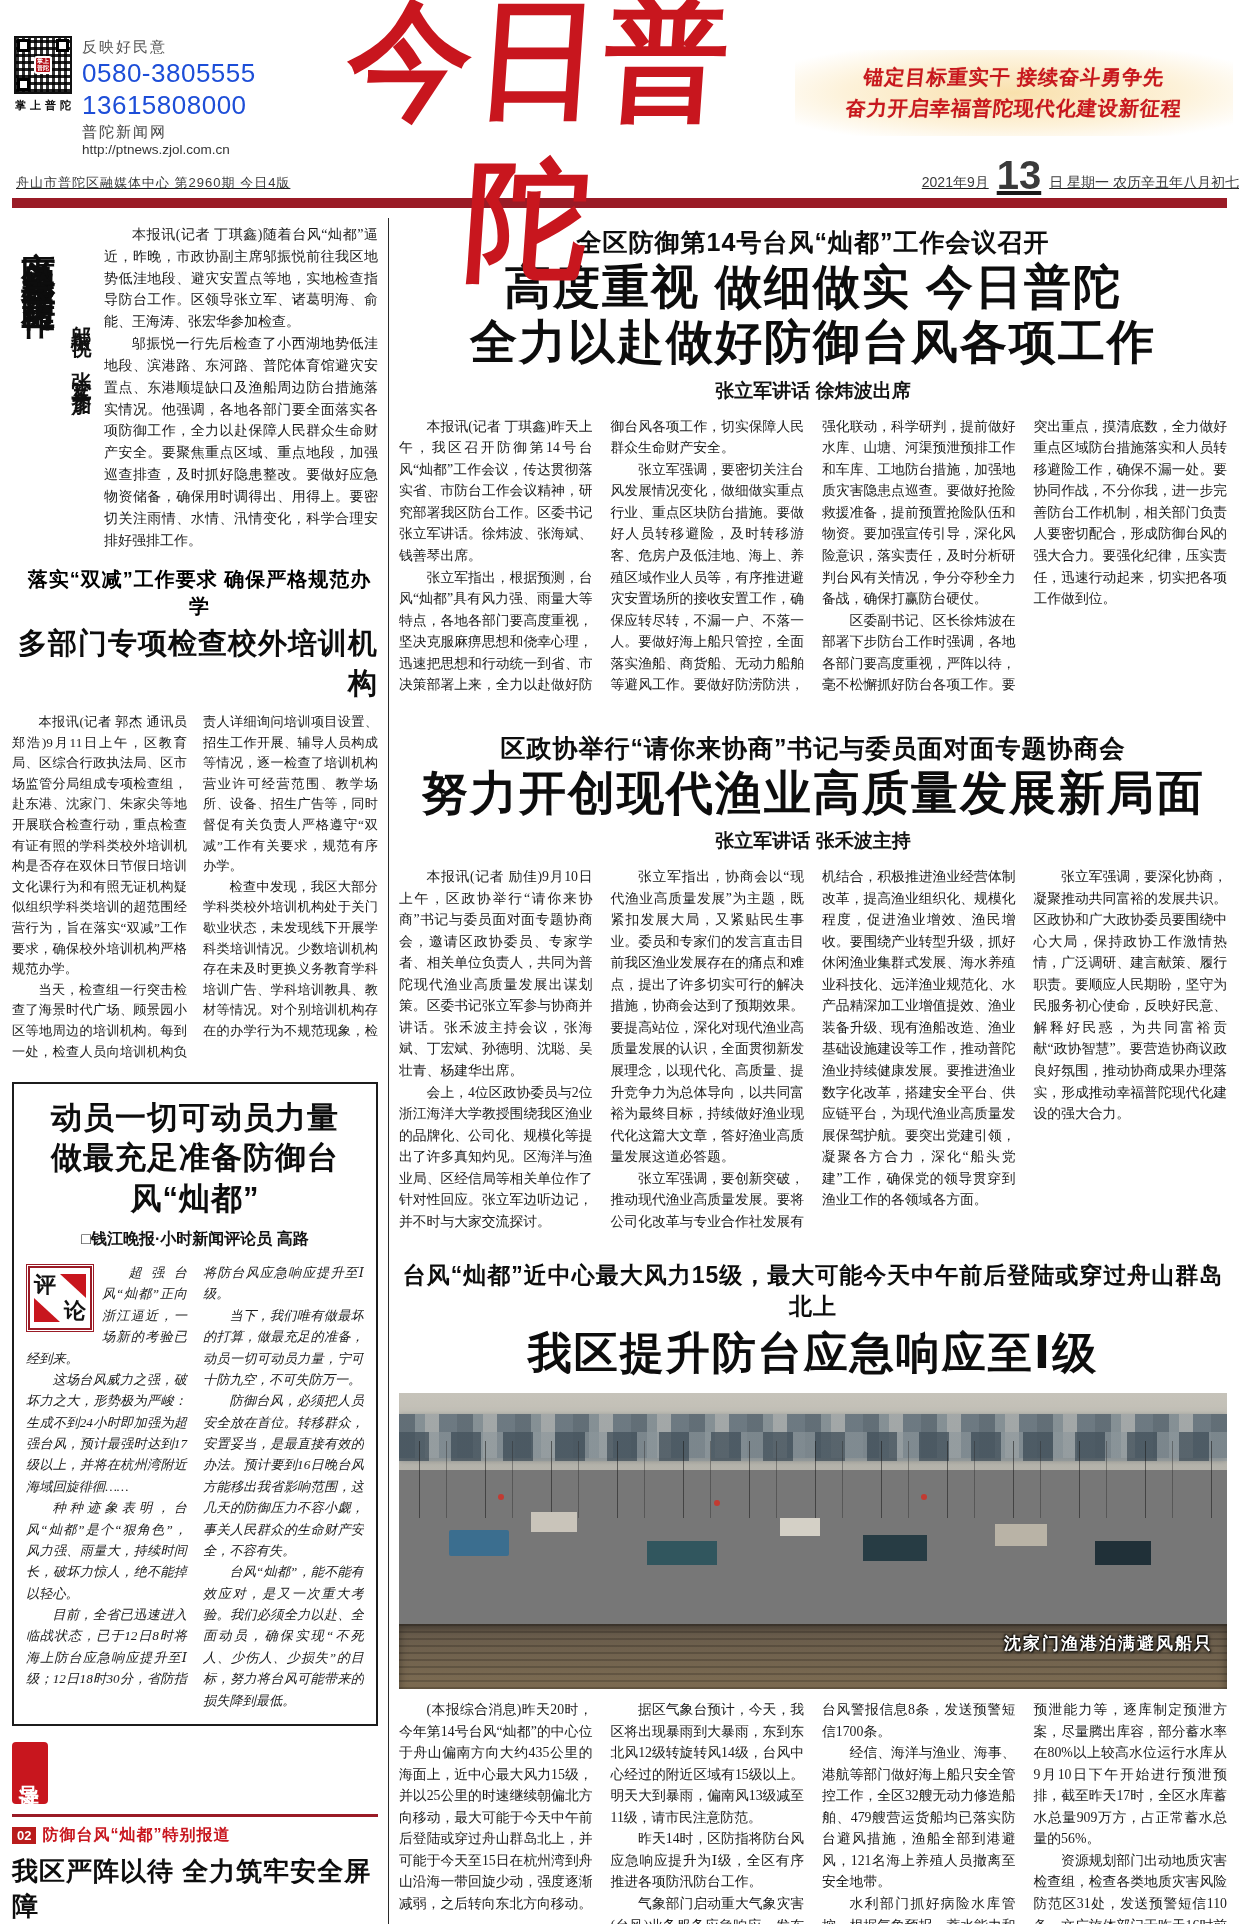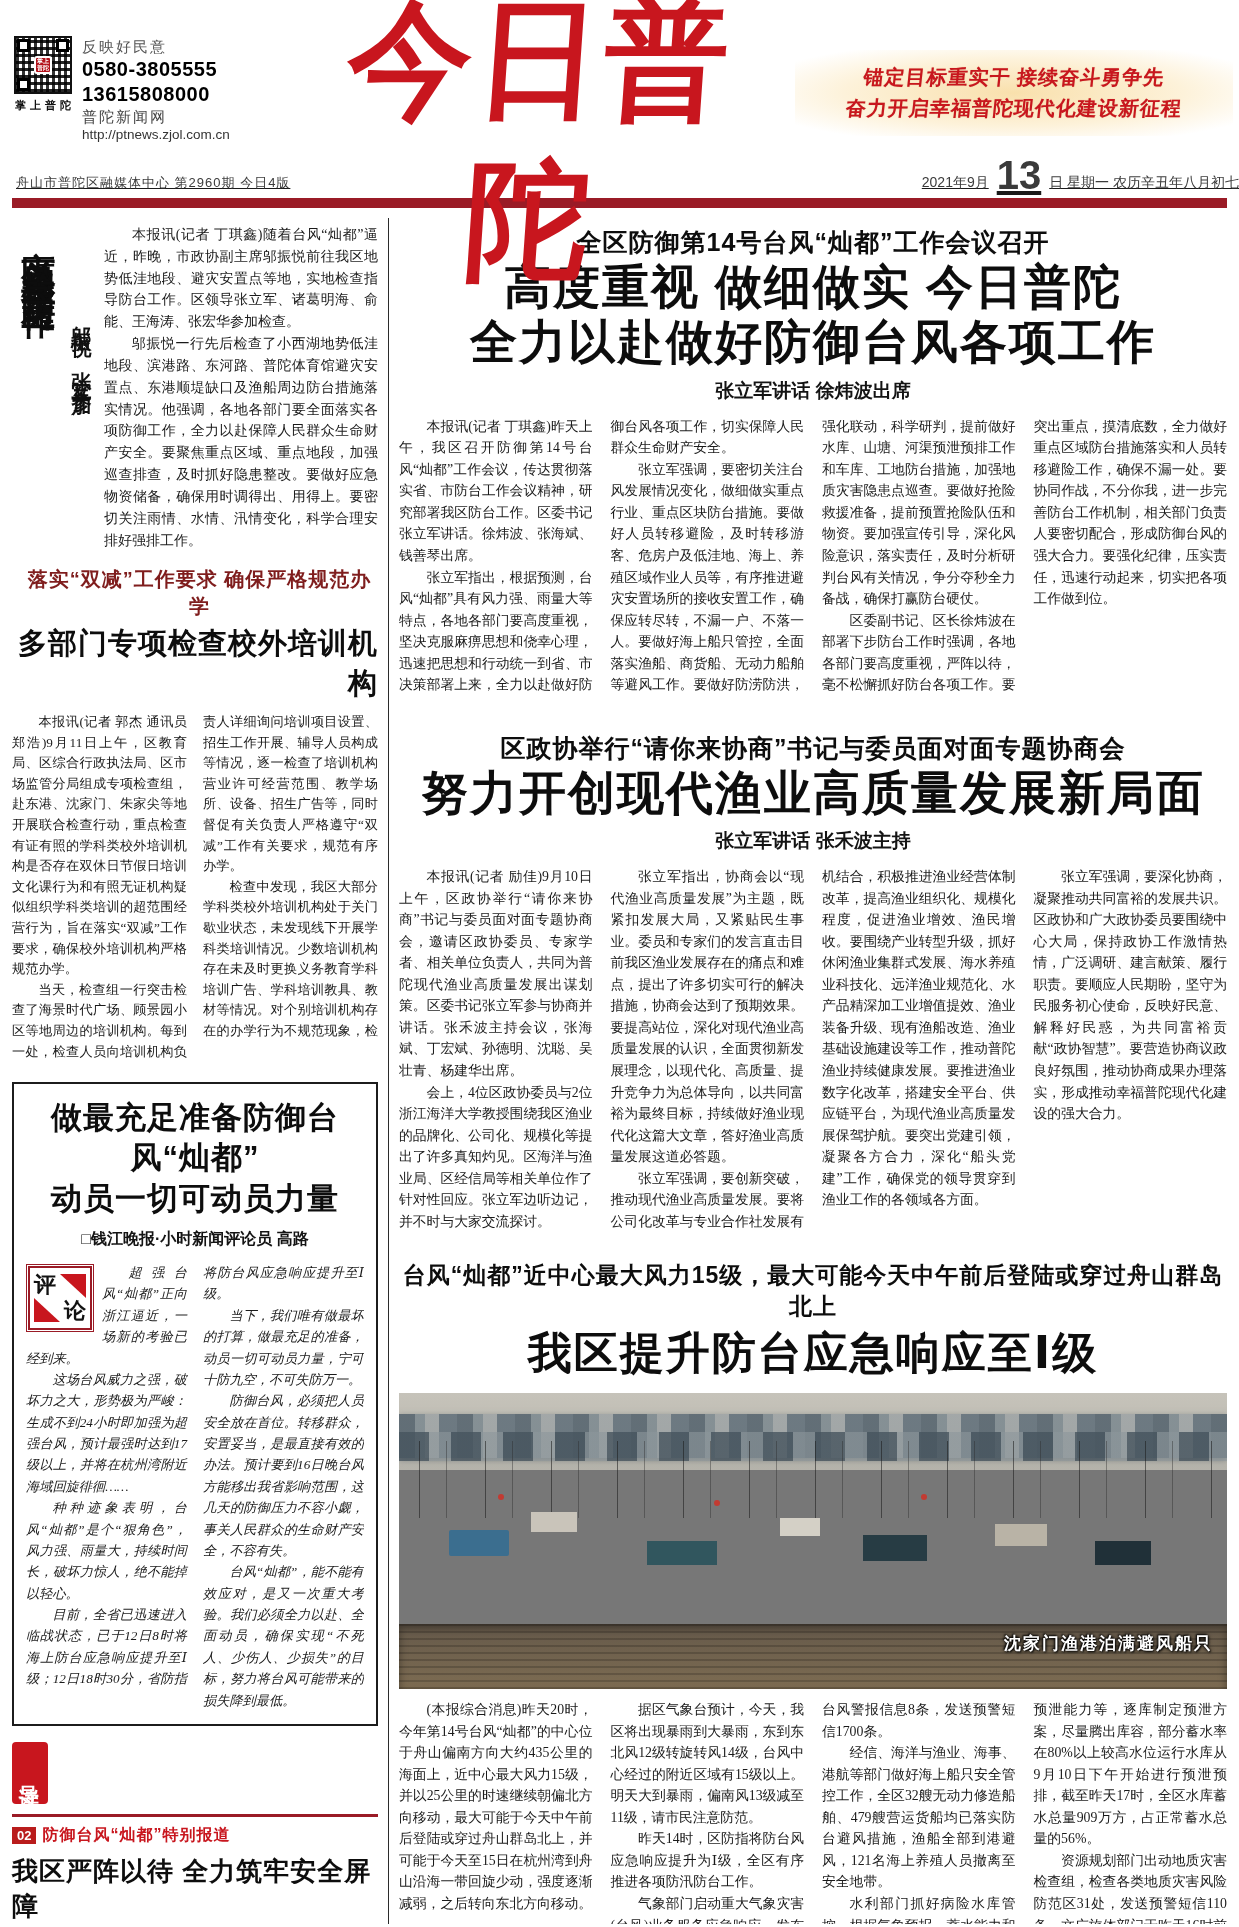--- a/index.html
+++ b/index.html
@@ -20,21 +20,21 @@
   .qr .eye.tl{left:1px;top:1px}.qr .eye.tr{right:1px;top:1px}.qr .eye.bl{left:1px;bottom:1px}
   .qr .core { position:absolute; left:50%; top:50%; transform:translate(-50%,-50%);
               width:18px; height:18px; background:#b3121b; border-radius:3px; border:2px solid #fff;
               color:#fff; font-size:6px; line-height:7px; font-weight:bold; text-align:center;
               font-family:"Liberation Sans",sans-serif; }
   .qr-label { margin-top:4px; font-size:11px; font-weight:bold; letter-spacing:4px;
               font-family:"Liberation Sans","DejaVu Sans",sans-serif; color:#111; white-space:nowrap; }
   .hotline { position:absolute; left:82px; top:38px; line-height:1.25;
              font-family:"Liberation Sans","DejaVu Sans",sans-serif; }
   .hl-label { font-size:15px; color:#555; letter-spacing:2px; }
-  .hl-num { font-size:20px; font-weight:bold; color:#000000; letter-spacing:.5px; }
+  .hl-num { font-size:26px; font-weight:normal; color:#1d4ed8; letter-spacing:.5px; }
   .hl-site { font-size:15px; color:#444; letter-spacing:2px; margin-top:1px; }
   .hl-url { font-size:13.5px; color:#333; }
   .brand { position:absolute; left:280px; top:-14px; width:510px; text-align:center;
            font-size:124px; line-height:1.25; font-weight:900; color:#c8161e;
            letter-spacing:4px; transform:skewX(-4deg) scaleY(1.04);
            font-family:"Liberation Serif","DejaVu Serif",serif; }
   .slogan { position:absolute; right:6px; top:50px; width:438px; padding:12px 6px;
             text-align:center;
             background:radial-gradient(ellipse at center, #f9e0ac 0%, #fdf2da 55%, rgba(255,255,255,0) 88%); }
   .slogan div { color:#c8161e; font-weight:900; font-size:20px; line-height:1.55;
@@ -60,21 +60,21 @@
   
   .art-inspect { display:flex; gap:8px; height:424px; overflow:hidden; padding-top:6px; }
   .v-title { writing-mode:vertical-rl; text-orientation:upright; font-size:34px; letter-spacing:5px;
              line-height:1.15; width:46px; }
   .v-byline { writing-mode:vertical-rl; text-orientation:upright; font-size:20px; font-weight:bold;
               letter-spacing:6px; width:30px; padding-top:86px; color:#111;
               font-family:"Liberation Sans","DejaVu Sans",sans-serif; }
   .body-inspect { flex:1; min-width:0; height:100%; overflow:hidden; font-size:14px; }
   
   .art-training { margin-top:14px; }
-  .kicker-s { text-align:center; font-size:20px; font-weight:bold; color:#7f1d1d; letter-spacing:1px;
+  .kicker-s { text-align:center; font-size:20px; font-weight:bold; color:#000000; letter-spacing:1px;
               font-family:"Liberation Sans","DejaVu Sans",sans-serif;margin-left:9px; }
   .hl-training { text-align:right; font-size:29px; letter-spacing:1px; margin:4px 0 8px 0; }
   .cols2 { column-count:2; column-gap:16px; column-fill:auto; height:356px; overflow:hidden;
            font-size:13.2px; }
   
   .op-box { margin-top:14px; border:2px solid #1c1c1c; padding:14px 12px 10px 12px; }
   .op-h { text-align:center; font-size:31px; line-height:1.3; letter-spacing:1px; }
   .op-byline { text-align:center; font-size:16px; font-weight:bold; margin:10px 0 12px 0; color:#141414;
                font-family:"Liberation Sans","DejaVu Sans",sans-serif; }
   .op-body { column-count:2; column-gap:16px; column-fill:auto; height:452px; overflow:hidden;
@@ -216,22 +216,22 @@
         <div class="kicker-s">落实“双减”工作要求 确保严格规范办学</div>
         <h3 class="hl-training hei">多部门专项检查校外培训机构</h3>
         <div class="cols2">
             <p class="para">本报讯(记者 郭杰 通讯员 郑浩)9月11日上午，区教育局、区综合行政执法局、区市场监管分局组成专项检查组，赴东港、沈家门、朱家尖等地开展联合检查行动，重点检查有证有照的学科类校外培训机构是否存在双休日节假日培训文化课行为和有照无证机构疑似组织学科类培训的超范围经营行为，旨在落实“双减”工作要求，确保校外培训机构严格规范办学。</p>
             <p class="para">当天，检查组一行突击检查了海景时代广场、顾景园小区等地周边的培训机构。每到一处，检查人员向培训机构负责人详细询问培训项目设置、招生工作开展、辅导人员构成等情况，逐一检查了培训机构营业许可经营范围、教学场所、设备、招生广告等，同时督促有关负责人严格遵守“双减”工作有关要求，规范有序办学。</p>
             <p class="para">检查中发现，我区大部分学科类校外培训机构处于关门歇业状态，未发现线下开展学科类培训情况。少数培训机构存在未及时更换义务教育学科培训广告、学科培训教具、教材等情况。对个别培训机构存在的办学行为不规范现象，检查组已当场发放整改通知，并责令其限期整改。</p>
           </div>
       </section>
 
       <section class="op-box">
+        <div class="op-h hei">动员一切可动员力量</div>
         <div class="op-h hei">做最充足准备防御台风“灿都”</div>
-        <div class="op-h hei">动员一切可动员力量</div>
         <div class="op-byline">□钱江晚报·小时新闻评论员 高路</div>
         <div class="op-body">
           <span class="op-stamp">
             <i class="tri1"></i>
             <i class="tri2"></i>
             <b class="ch t">评</b>
             <b class="ch b">论</b>
           </span>
           <p class="para">超强台风“灿都”正向浙江逼近，一场新的考验已经到来。</p>
           <p class="para">这场台风威力之强，破坏力之大，形势极为严峻：生成不到24小时即加强为超强台风，预计最强时达到17级以上，并将在杭州湾附近海域回旋徘徊……</p>

